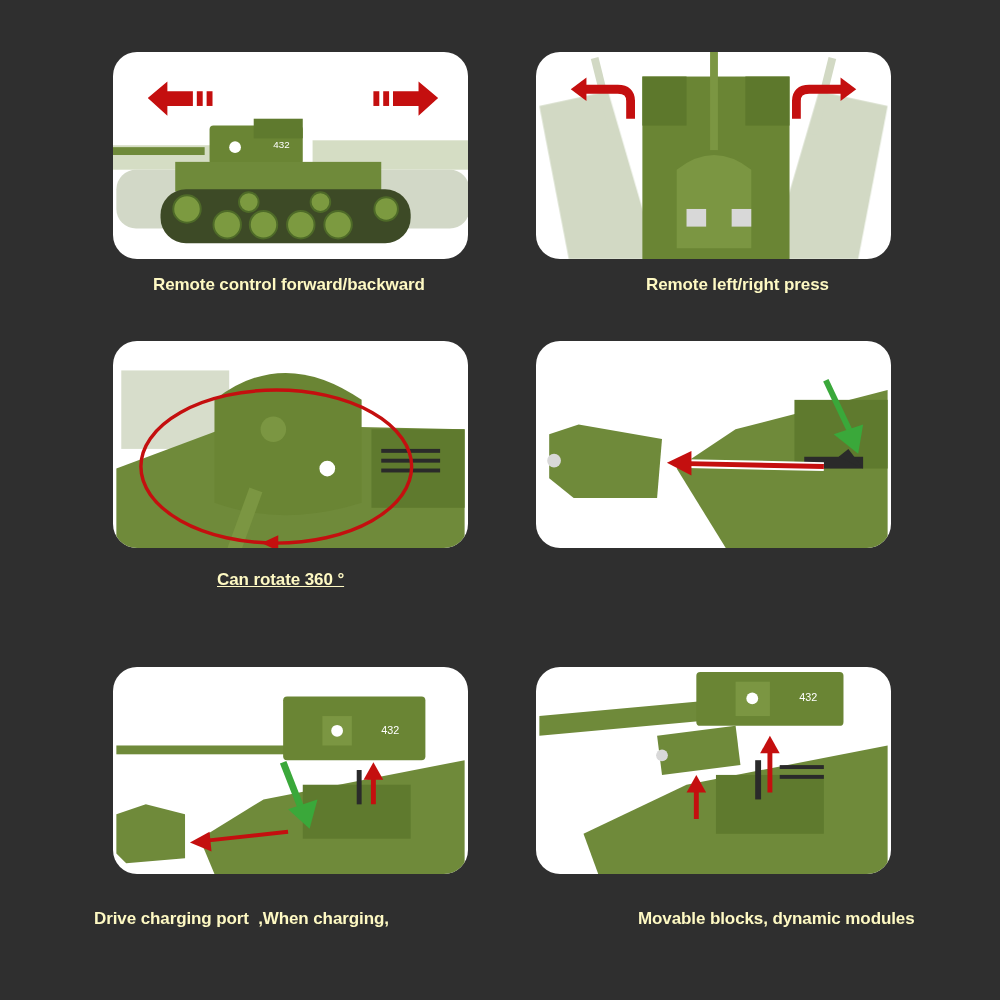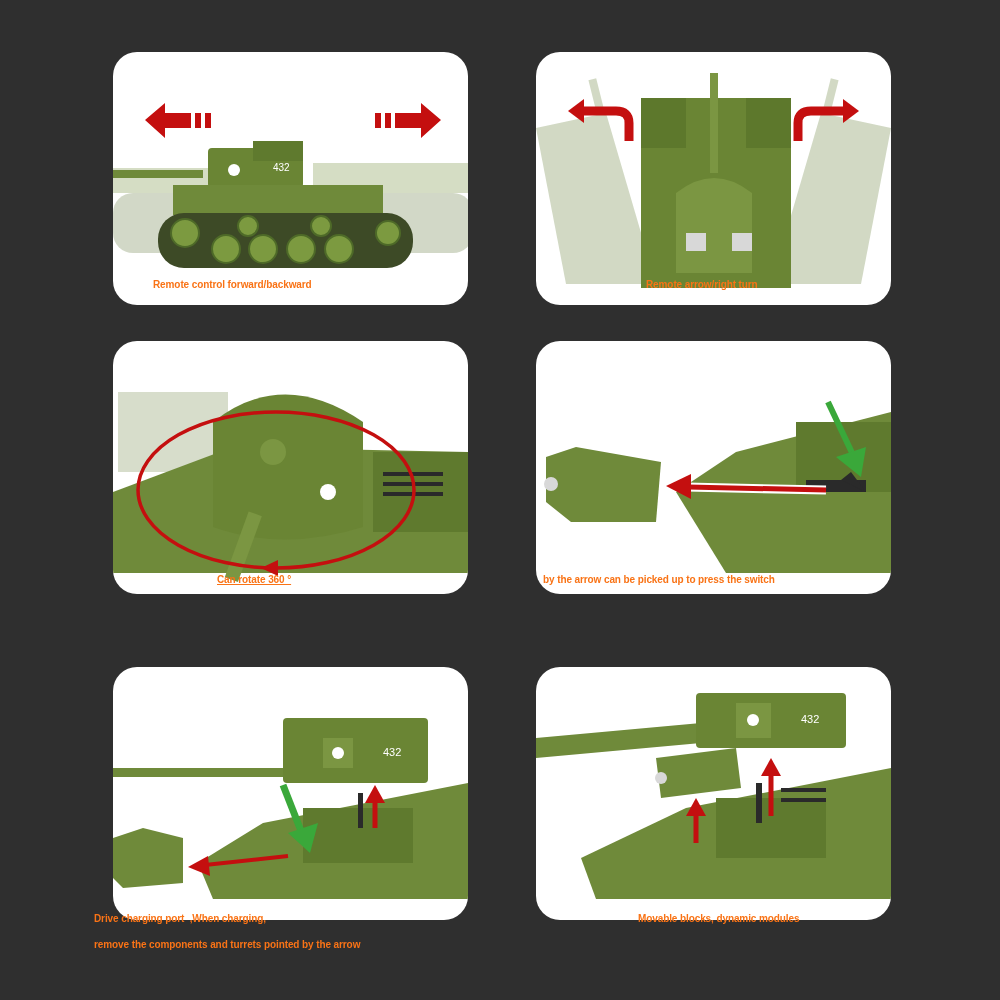--- a/index.html
+++ b/index.html
@@ -2,26 +2,26 @@
 <html><head>
 <meta charset="utf-8">
 <style>
   html, body { margin:0; padding:0; }
   body {
     width:1000px; height:1000px; position:relative; overflow:hidden;
     background:#2f2f2f;
     font-family:"Liberation Sans", "DejaVu Sans", sans-serif;
   }
   .panel {
-    position:absolute; width:355px; height:253px;
+    position:absolute; width:355px; height:207px;
     background:#ffffff; border-radius:24px; overflow:hidden;
   }
   .panel svg { position:absolute; left:0; top:0; width:100%; height:100%; }
   .caption {
-    position:absolute; color:#f97316; font-weight:bold; font-size:10px;
+    position:absolute; color:#fef9c3; font-weight:bold; font-size:17px;
     line-height:26px; white-space:nowrap; letter-spacing:-0.1px;
   }
 </style>
 </head>
 <body>
 
 <div class="panel" style="left:113px;top:52px;">
   <svg viewBox="0 0 355 211">
 
     <g opacity="0.35">
@@ -81,21 +81,21 @@
 
     <g fill="none" stroke="#c40f0f" stroke-width="9">
       <path d="M93,68 L93,50 Q93,38 80,38 L45,38"></path>
       <path d="M262,68 L262,50 Q262,38 275,38 L310,38"></path>
     </g>
     <polygon points="32,38 48,26 48,50" fill="#c40f0f"></polygon>
     <polygon points="323,38 307,26 307,50" fill="#c40f0f"></polygon>
   </svg>
 </div>
 <div class="caption" style="left:646px;top:272px;">
-  <div>Remote arrow/right turn</div>
+  <div>Remote left/right press</div>
 </div>
 
 <div class="panel" style="left:113px;top:341px;">
   <svg viewBox="0 0 355 211">
     <g opacity="0.4" fill="#9aab7c">
         <rect x="5" y="30" width="110" height="80"></rect>
       </g>
     <polygon points="0,130 120,85 355,90 355,211 0,211" fill="#6f8a3a"></polygon>
     <rect x="260" y="90" width="95" height="80" fill="#5f7a2e"></rect>
     <g fill="#2a2a2a">
@@ -124,21 +124,20 @@
     <rect x="270" y="118" width="60" height="12" fill="#2a2a2a"></rect>
     <polygon points="330,130 315,110 305,118" fill="#2a2a2a"></polygon>
     <line x1="290" y1="128" x2="150" y2="125" stroke="#ffffff" stroke-width="9"></line>
     <line x1="290" y1="128" x2="152" y2="125" stroke="#c40f0f" stroke-width="5"></line>
     <polygon points="130,124 155,112 155,137" fill="#c40f0f"></polygon>
     <line x1="292" y1="40" x2="318" y2="95" stroke="#3aa83a" stroke-width="6"></line>
     <polygon points="325,115 300,95 330,85" fill="#3aa83a"></polygon>
   </svg>
 </div>
 <div class="caption" style="left:543px;top:567px;">
-  <div>by the arrow can be picked up to press the switch</div>
 </div>
 
 <div class="panel" style="left:113px;top:667px;">
   <svg viewBox="0 0 355 211">
     <rect x="0" y="80" width="175" height="9" fill="#6f8a3a"></rect>
     <rect x="170" y="30" width="145" height="65" rx="4" fill="#6a8534"></rect>
     <rect x="210" y="50" width="30" height="30" fill="#7b9642"></rect>
     <circle cx="225" cy="65" r="6" fill="#ffffff"></circle>
     <text x="270" y="68" fill="#ffffff" font-size="11" font-family="Liberation Sans, sans-serif">432</text>
     <polygon points="0,150 30,140 70,150 70,195 10,200 0,190" fill="#6f8a3a"></polygon>
@@ -148,21 +147,20 @@
     <line x1="262" y1="140" x2="262" y2="112" stroke="#c40f0f" stroke-width="5"></line>
     <polygon points="262,97 252,115 272,115" fill="#c40f0f"></polygon>
     <line x1="170" y1="97" x2="190" y2="148" stroke="#3aa83a" stroke-width="7"></line>
     <polygon points="197,165 175,145 205,135" fill="#3aa83a"></polygon>
     <line x1="175" y1="168" x2="92" y2="177" stroke="#c40f0f" stroke-width="4"></line>
     <polygon points="75,179 95,168 97,188" fill="#c40f0f"></polygon>
   </svg>
 </div>
 <div class="caption" style="left:94px;top:906px;">
   <div style="white-space:pre">Drive charging port  ,When charging,</div>
-  <div>remove the components and turrets pointed by the arrow</div>
 </div>
 
 <div class="panel" style="left:536px;top:667px;">
   <svg viewBox="0 0 355 211">
     <polygon points="0,50 165,35 165,55 0,70" fill="#6f8a3a"></polygon>
     <rect x="160" y="5" width="150" height="55" rx="4" fill="#6a8534"></rect>
     <rect x="200" y="15" width="35" height="35" fill="#7b9642"></rect>
     <circle cx="217" cy="32" r="6" fill="#ffffff"></circle>
     <text x="265" y="35" fill="#ffffff" font-size="11" font-family="Liberation Sans, sans-serif">432</text>
     <polygon points="120,70 200,60 205,100 125,110" fill="#6f8a3a"></polygon>

